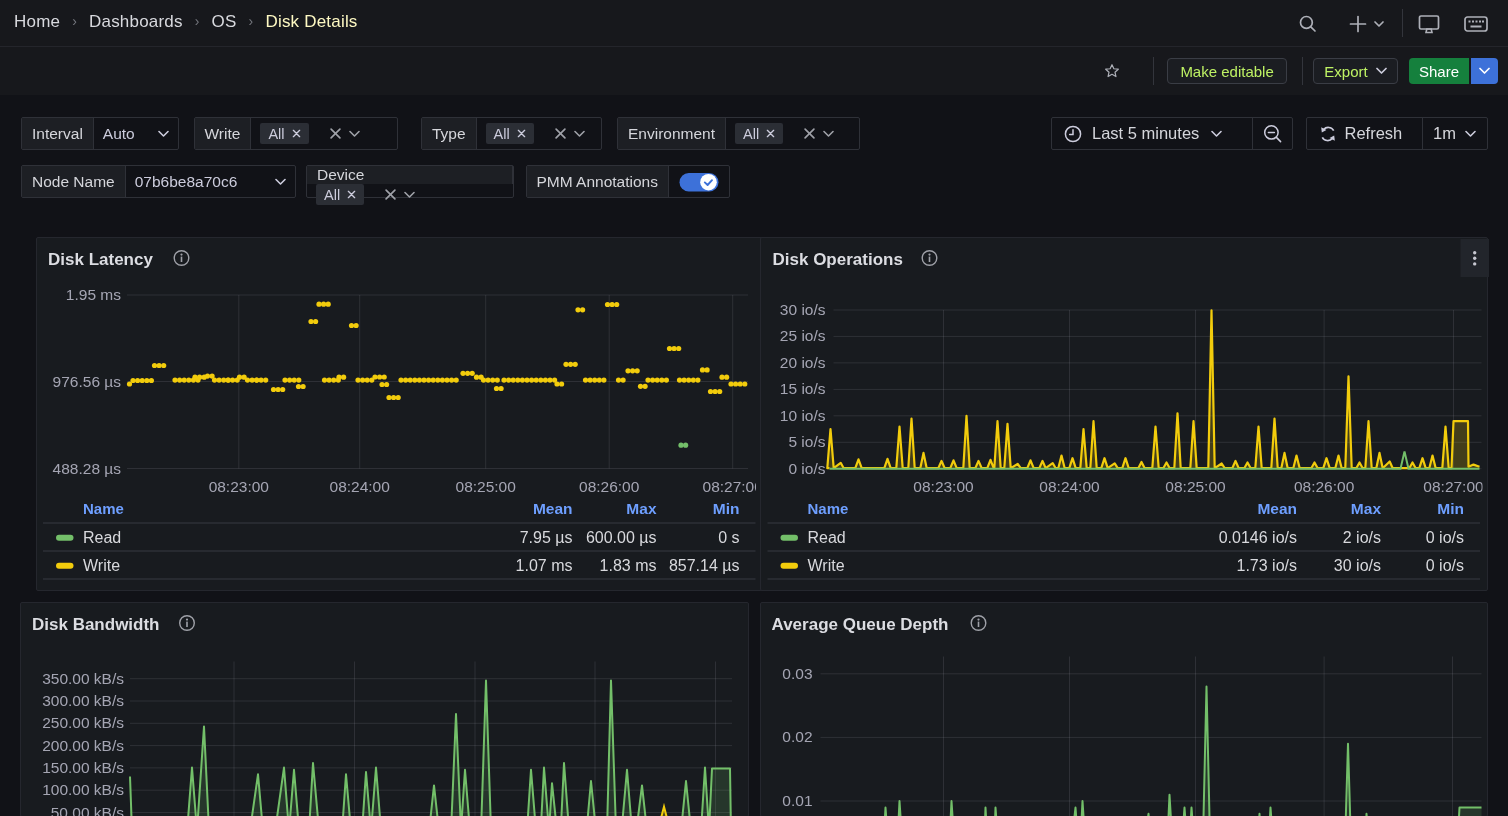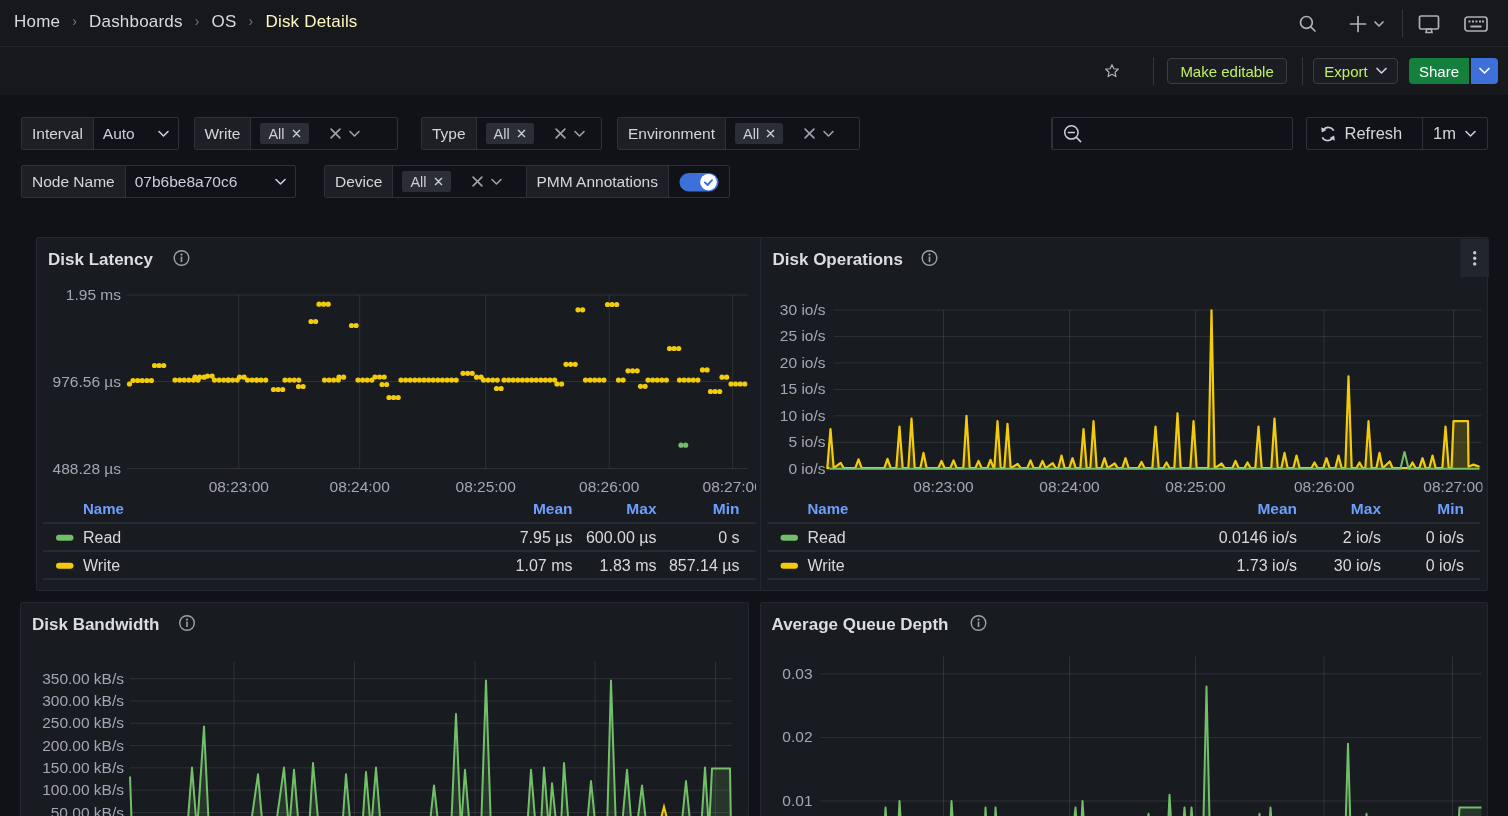--- a/index.html
+++ b/index.html
@@ -145,21 +145,21 @@
         </svg>
       </div>
   </div>
 
   <div class="fbox" style="left:21px; top:70px; width:275px;">
     <div class="flabel">Node Name</div>
     <div class="fval" style="flex:1; justify-content:space-between;">07b6be8a70c6<svg width="11" height="8" viewBox="0 0 11 8">
           <polyline points="1,1.5 5.5,6 10,1.5" fill="none" stroke="#ccccdc" stroke-width="1.6" stroke-linecap="round" stroke-linejoin="round"></polyline>
         </svg></div>
   </div>
-  <div class="fbox" style="left:324px; top:70px; width:208px;">
+  <div class="fbox" style="left:306px; top:70px; width:208px;flex-direction:column;">
     <div class="flabel">Device</div>
     <div class="fval">
         <span class="pill">All<svg width="9" height="9" viewBox="0 0 10 10">
             <path d="M1.5 1.5 L8.5 8.5 M8.5 1.5 L1.5 8.5" stroke="#ccccdc" stroke-width="1.5" stroke-linecap="round"></path>
           </svg></span>
       <svg width="11" height="11" viewBox="0 0 10 10" style="margin-left:13px">
           <path d="M1 1 L9 9 M9 1 L1 9" stroke="#9fa1a8" stroke-width="1.5" stroke-linecap="round"></path>
         </svg>
       <svg width="11" height="8" viewBox="0 0 11 8">
           <polyline points="1,1.5 5.5,6 10,1.5" fill="none" stroke="#9fa1a8" stroke-width="1.6" stroke-linecap="round" stroke-linejoin="round"></polyline>
@@ -171,20 +171,30 @@
     <div class="fval" style="width:60px; justify-content:center;">
       <svg width="40" height="20" viewBox="0 0 40 20">
           <rect x="0.5" y="1" width="39" height="18.5" rx="9.25" fill="#3d71d9"></rect>
           <circle cx="29.5" cy="10.2" r="8.3" fill="#ffffff"></circle>
           <polyline points="25.8,10.4 28.6,13 33,8.2" fill="none" stroke="#3d71d9" stroke-width="1.9" stroke-linecap="round" stroke-linejoin="round"></polyline>
         </svg>
     </div>
   </div>
 
   <div class="fbox" style="left:1051px; top:22px; width:242px;">
+    <div class="fval" style="flex:1; gap:10px; padding-left:12px; font-size:16.5px;">
+      <svg width="18" height="18" viewBox="0 0 18 18">
+          <circle cx="9" cy="9" r="7.6" fill="none" stroke="#ccccdc" stroke-width="1.5"></circle>
+          <polyline points="9,4.8 9,9.4 5.6,9.4" fill="none" stroke="#ccccdc" stroke-width="1.5" stroke-linecap="round"></polyline>
+        </svg>
+      <span style="font-weight:500; color:#d5d6db;">Last 5 minutes</span>
+      <svg width="11" height="8" viewBox="0 0 11 8" style="margin-left:2px;">
+          <polyline points="1,1.5 5.5,6 10,1.5" fill="none" stroke="#ccccdc" stroke-width="1.6" stroke-linecap="round" stroke-linejoin="round"></polyline>
+        </svg>
+    </div>
     <div style="width:1px; background:#2f3138;"></div>
     <div class="fval" style="width:39px; justify-content:center;">
       <svg width="20" height="20" viewBox="0 0 20 20">
           <circle cx="8.4" cy="8.4" r="6.7" fill="none" stroke="#ccccdc" stroke-width="1.5"></circle>
           <line x1="13.4" y1="13.4" x2="17.6" y2="17.6" stroke="#ccccdc" stroke-width="1.5" stroke-linecap="round"></line>
           <line x1="5.4" y1="8.4" x2="11.4" y2="8.4" stroke="#ccccdc" stroke-width="1.5" stroke-linecap="round"></line>
         </svg>
     </div>
   </div>
   <div class="fbox" style="left:1305.5px; top:22px; width:182px;">

